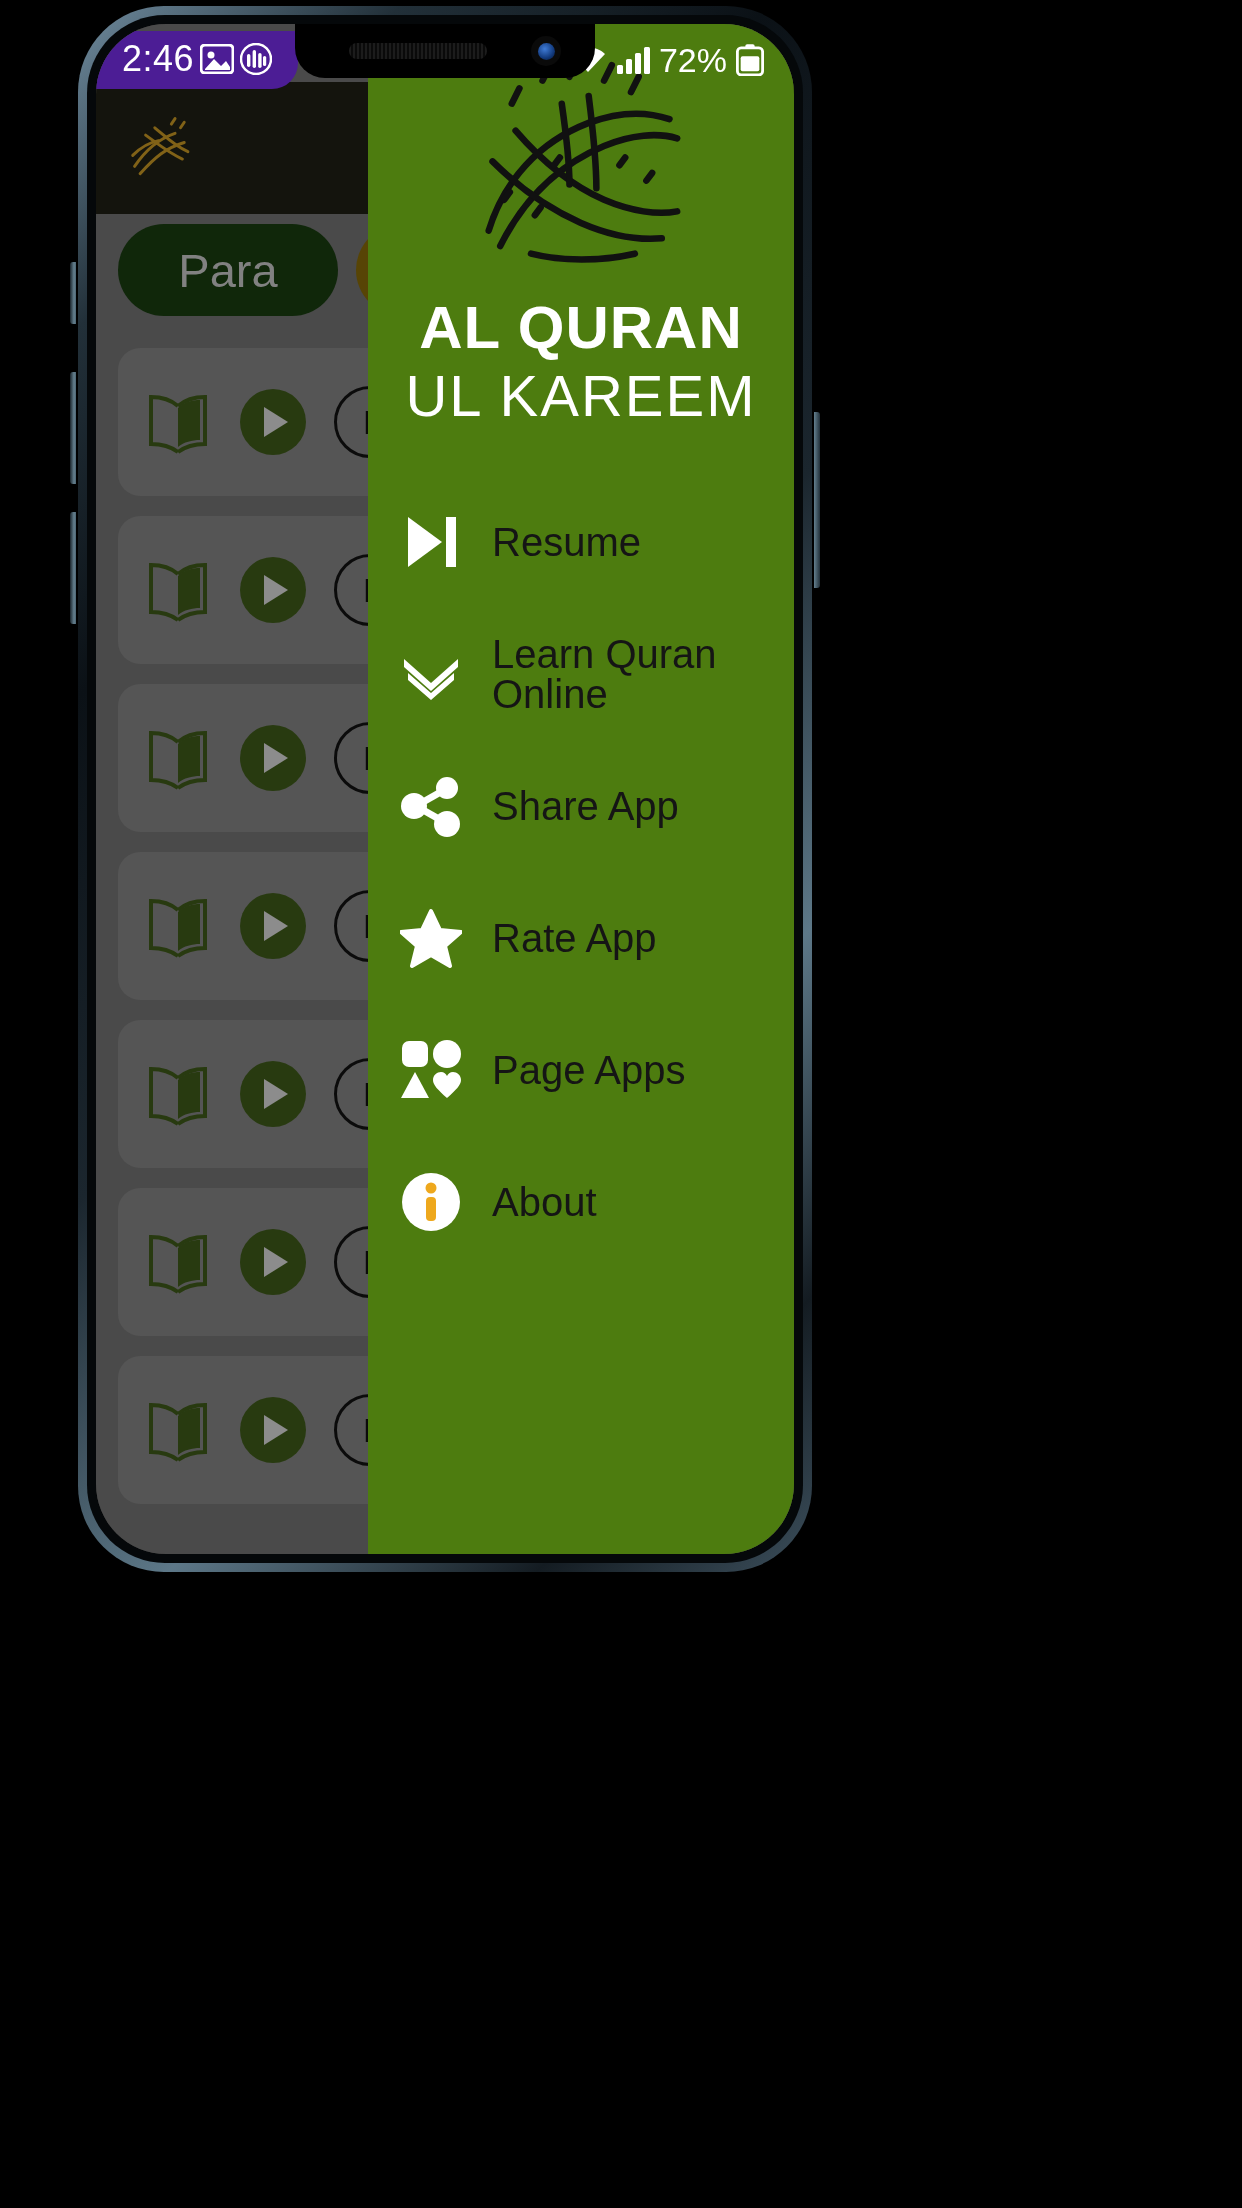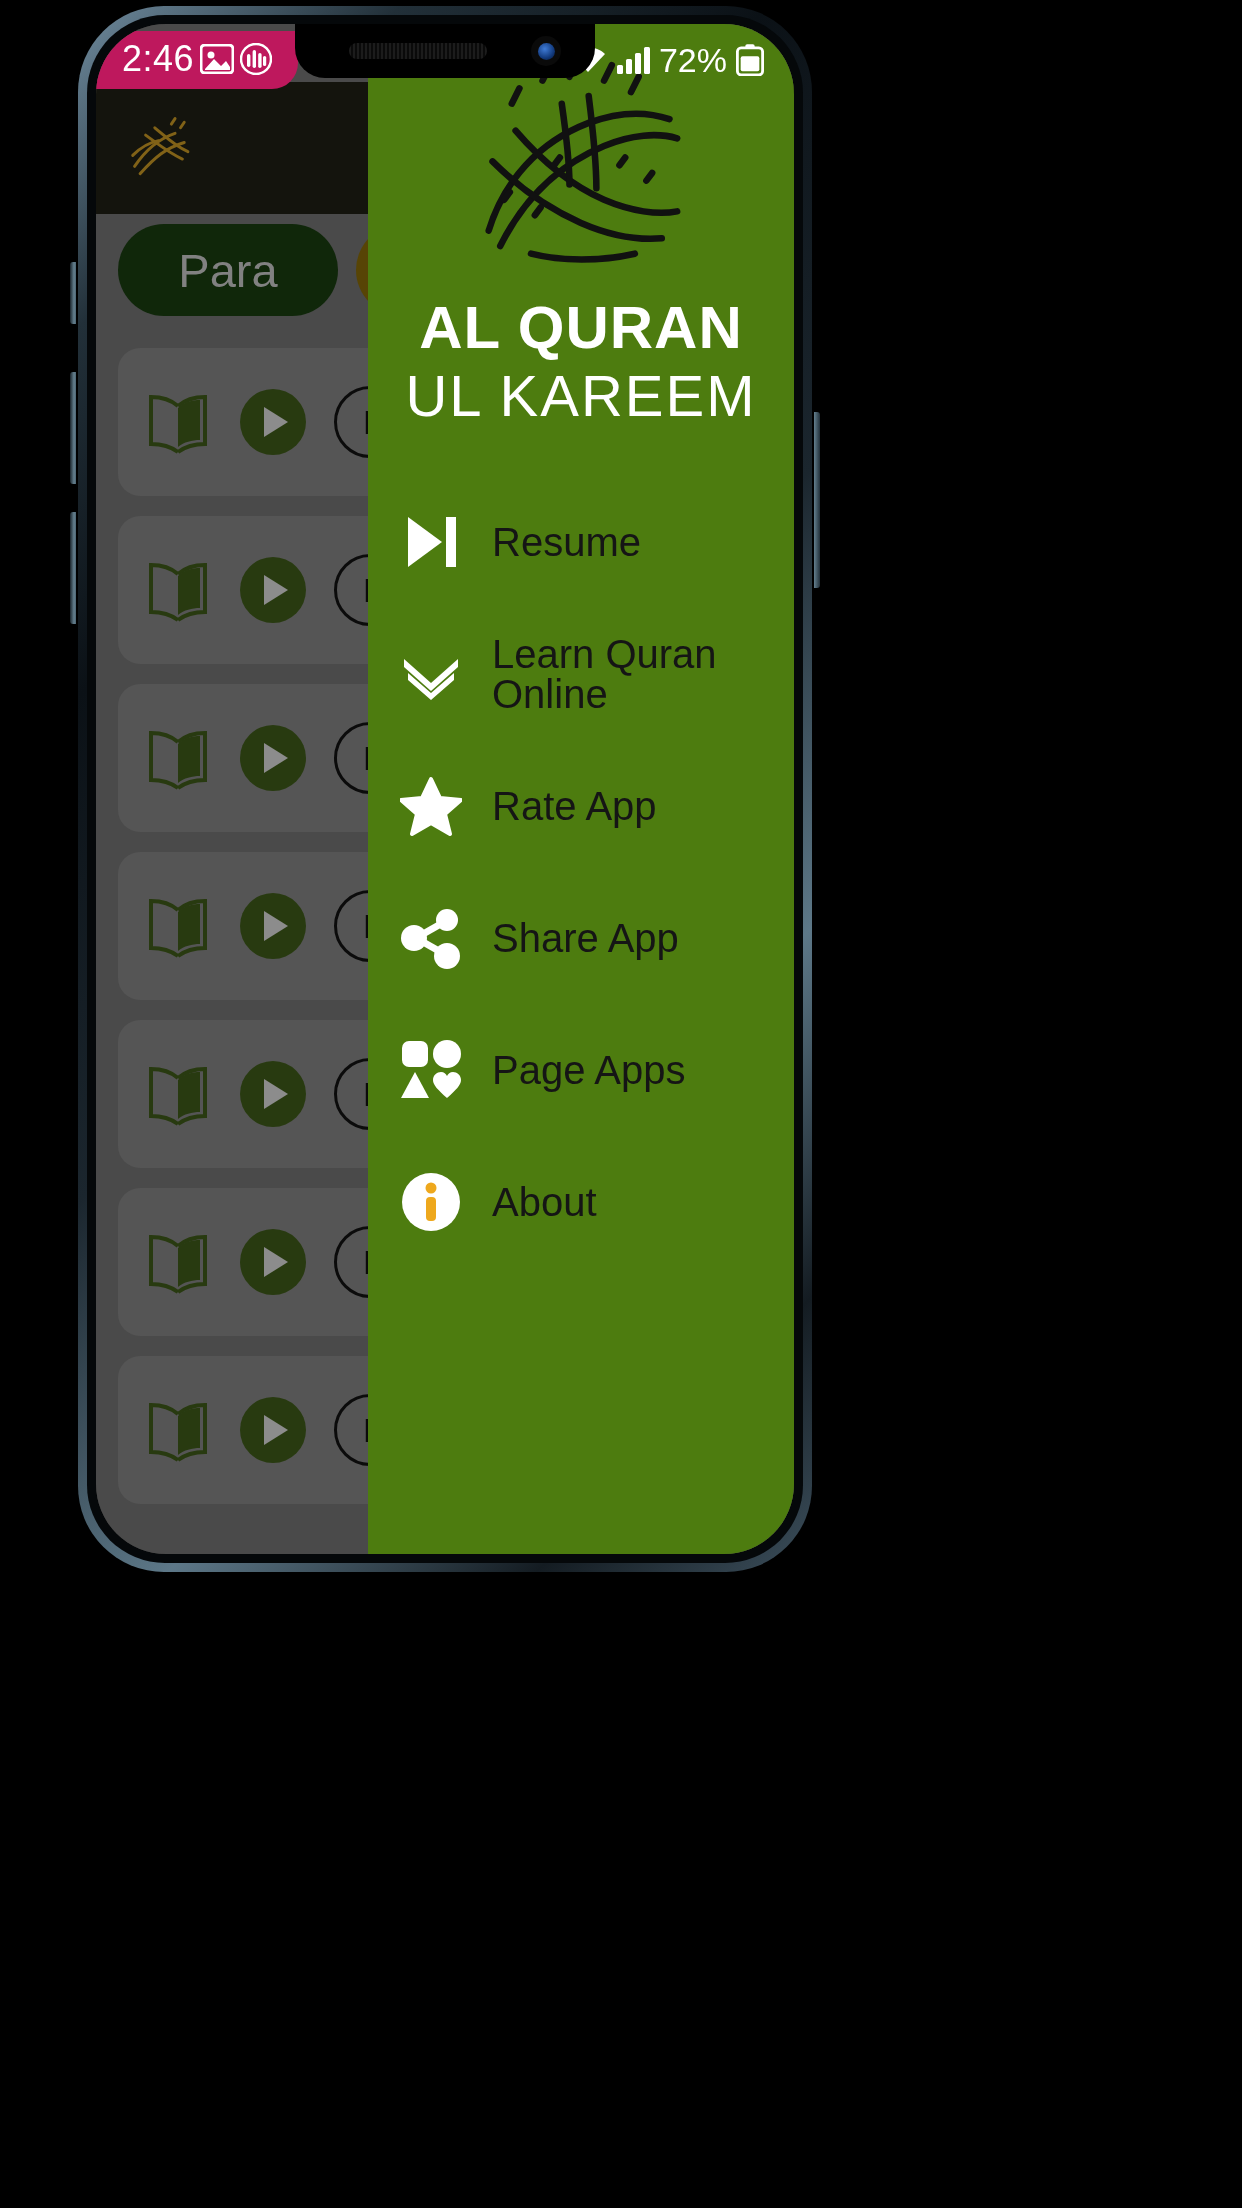--- a/index.html
+++ b/index.html
@@ -45,21 +45,21 @@
   .app { position:absolute; inset:0; background:#6a6a6a; }
 
   
   .statusbar {
     position:absolute; left:0; top:0; width:100%; height:72px;
     display:flex; align-items:center; justify-content:space-between;
     padding: 0 30px 0 26px;
     color:#fff; z-index: 6;
   }
   .sb-left { display:flex; align-items:center; gap:6px;
-    background:#be185d; border-bottom-right-radius:26px;
+    background:#4c1d95; border-bottom-right-radius:26px;
     margin-left:-26px; padding: 8px 26px 10px 26px; height:58px; }
   .sb-time { font-size:36px; font-weight:400; letter-spacing:.5px; line-height:1; }
   .sb-right { display:flex; align-items:center; gap:9px; }
   .sb-pct { font-size:34px; font-weight:400; }
   .ic { display:block; }
 
   
   .notch {
     position:absolute; left:50%; top:0; transform:translateX(-50%);
     width: 300px; height: 54px; background:#000;
@@ -331,39 +331,39 @@
                         <path d="M8 30 L31 50 L54 30 L54 37 L31 57 L8 37 Z"></path>
                       </g>
                     </svg>
             </span>
             <span class="menu-label">Learn Quran Online</span>
           </div>
 
           <div class="menu-item">
             <span class="menu-icon">
               <svg viewBox="0 0 62 62" width="62" height="62">
-                      <path d="M31 4 L40 23 L61 25 L45 39 L50 59 L31 48 L12 59 L17 39 L1 25 L22 23 Z" fill="#fff" stroke="#fff" stroke-width="4" stroke-linejoin="round"></path>
-                    </svg>
-            </span>
-            <span class="menu-label">Rate App</span>
-          </div>
-
-          <div class="menu-item">
-            <span class="menu-icon">
-              <svg viewBox="0 0 62 62" width="62" height="62">
                       <g stroke="#fff" stroke-width="7">
                         <line x1="16" y1="31" x2="46" y2="14"></line>
                         <line x1="16" y1="31" x2="46" y2="48"></line>
                       </g>
                       <circle cx="14" cy="31" r="13" fill="#fff"></circle>
                       <circle cx="47" cy="13" r="11" fill="#fff"></circle>
                       <circle cx="47" cy="49" r="13" fill="#fff"></circle>
                     </svg>
             </span>
             <span class="menu-label">Share App</span>
+          </div>
+
+          <div class="menu-item">
+            <span class="menu-icon">
+              <svg viewBox="0 0 62 62" width="62" height="62">
+                      <path d="M31 4 L40 23 L61 25 L45 39 L50 59 L31 48 L12 59 L17 39 L1 25 L22 23 Z" fill="#fff" stroke="#fff" stroke-width="4" stroke-linejoin="round"></path>
+                    </svg>
+            </span>
+            <span class="menu-label">Rate App</span>
           </div>
 
           <div class="menu-item">
             <span class="menu-icon">
               <svg viewBox="0 0 62 62" width="62" height="62">
                       <g fill="#fff">
                         <rect x="2" y="2" width="26" height="26" rx="7"></rect>
                         <circle cx="47" cy="15" r="14"></circle>
                         <path d="M15 33 L29 59 L1 59 Z"></path>
                         <path d="M47 59 C38 51 33 46 33 41 C33 36 37 33 41 33 C44 33 46 35 47 37 C48 35 50 33 53 33 C57 33 61 36 61 41 C61 46 56 51 47 59 Z"></path>

